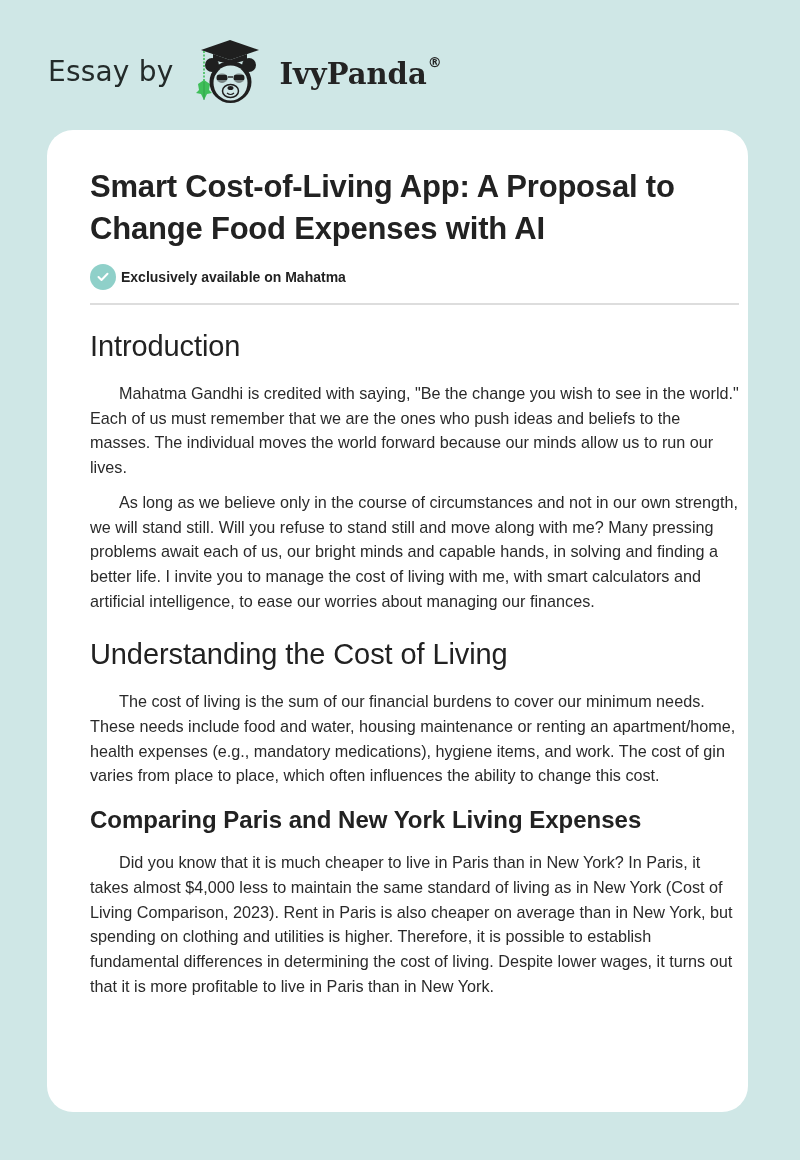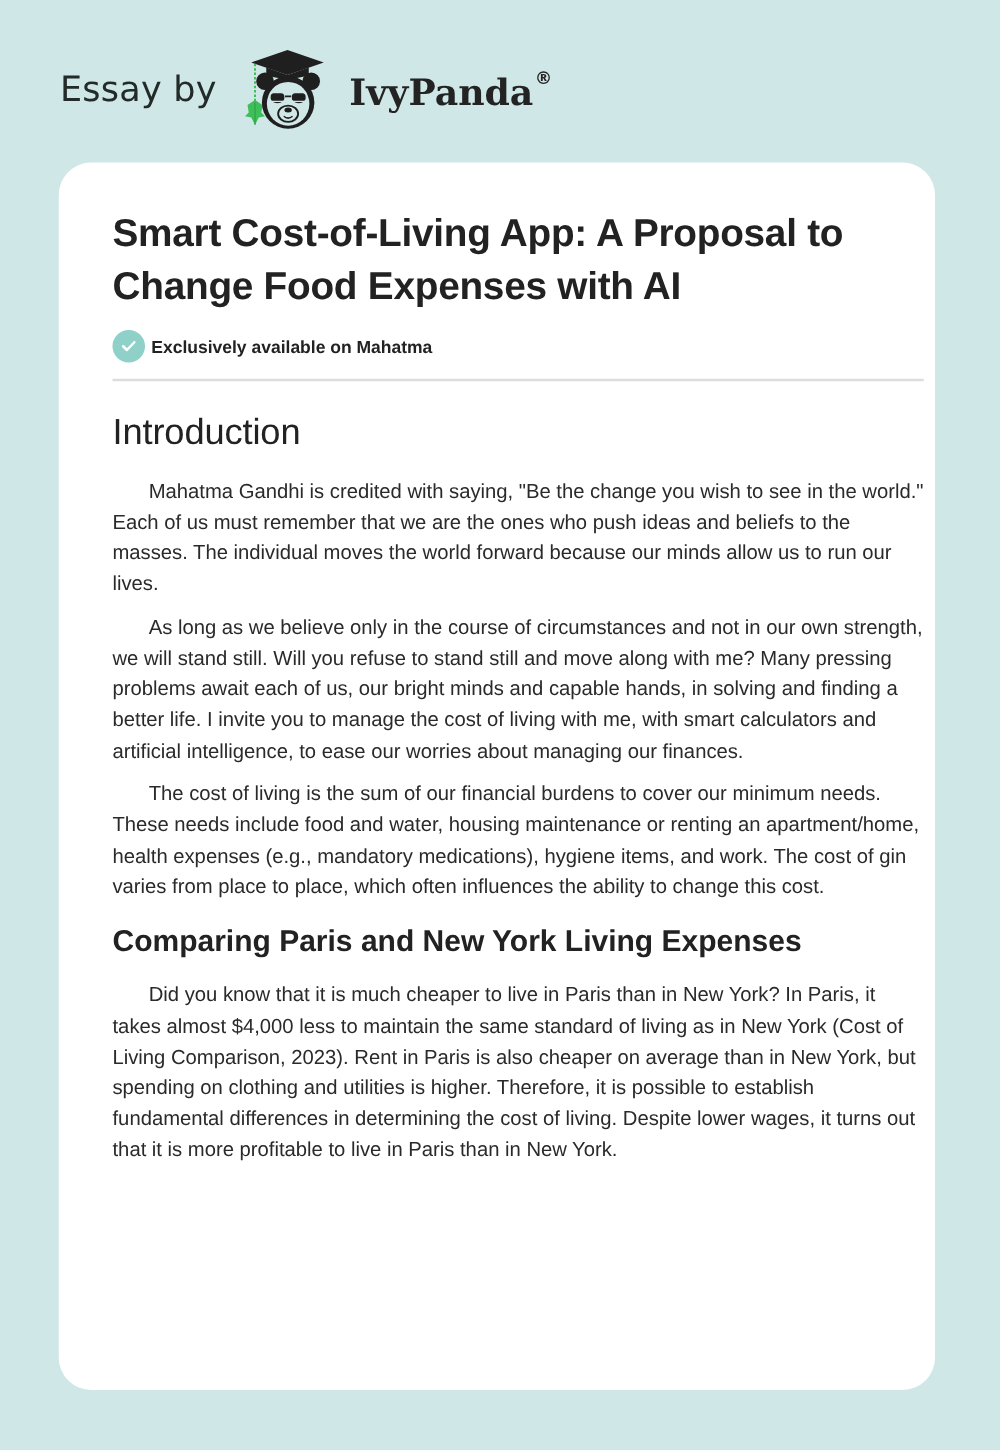--- a/index.html
+++ b/index.html
@@ -168,18 +168,19 @@
       </span>
       <span class="exclusive-text">Exclusively available on Mahatma</span>
     </div>
 
     <div class="divider"></div>
 
     <h2 class="section">Introduction</h2>
     <p class="body">Mahatma Gandhi is credited with saying, "Be the change you wish to see in the world." Each of us must remember that we are the ones who push ideas and beliefs to the masses. The individual moves the world forward because our minds allow us to run our lives.</p>
     <p class="body">As long as we believe only in the course of circumstances and not in our own strength, we will stand still. Will you refuse to stand still and move along with me? Many pressing problems await each of us, our bright minds and capable hands, in solving and finding a better life. I invite you to manage the cost of living with me, with smart calculators and artificial intelligence, to ease our worries about managing our finances.</p>
 
+    <h2 class="section">Understanding the Cost of Living</h2>
     <p class="body">The cost of living is the sum of our financial burdens to cover our minimum needs. These needs include food and water, housing maintenance or renting an apartment/home, health expenses (e.g., mandatory medications), hygiene items, and work. The cost of gin varies from place to place, which often influences the ability to change this cost.</p>
 
     <h3 class="subsection">Comparing Paris and New York Living Expenses</h3>
     <p class="body">Did you know that it is much cheaper to live in Paris than in New York? In Paris, it takes almost $4,000 less to maintain the same standard of living as in New York (Cost of Living Comparison, 2023). Rent in Paris is also cheaper on average than in New York, but spending on clothing and utilities is higher. Therefore, it is possible to establish fundamental differences in determining the cost of living. Despite lower wages, it turns out that it is more profitable to live in Paris than in New York.</p>
   </div>
 </div>
 
 </body></html>

